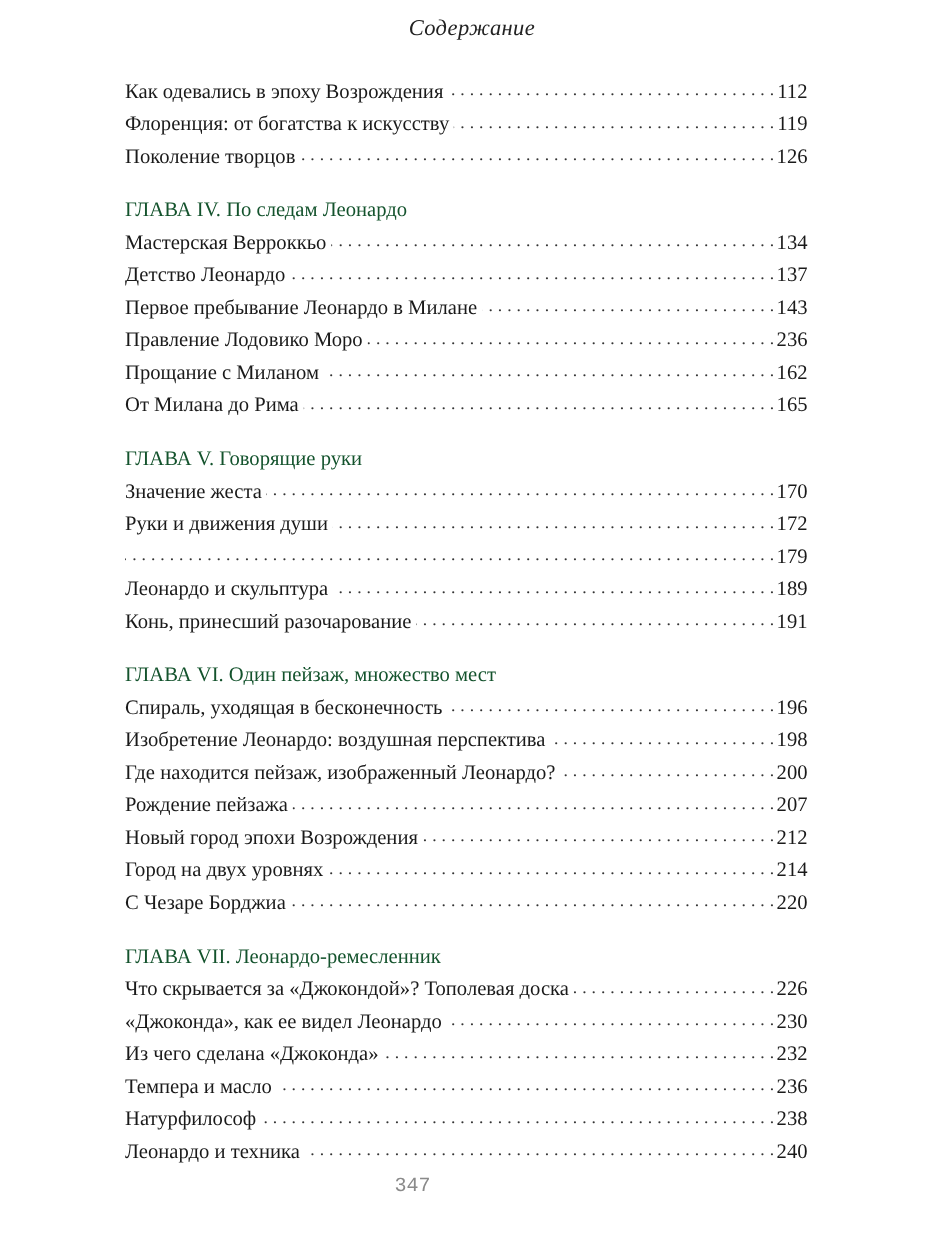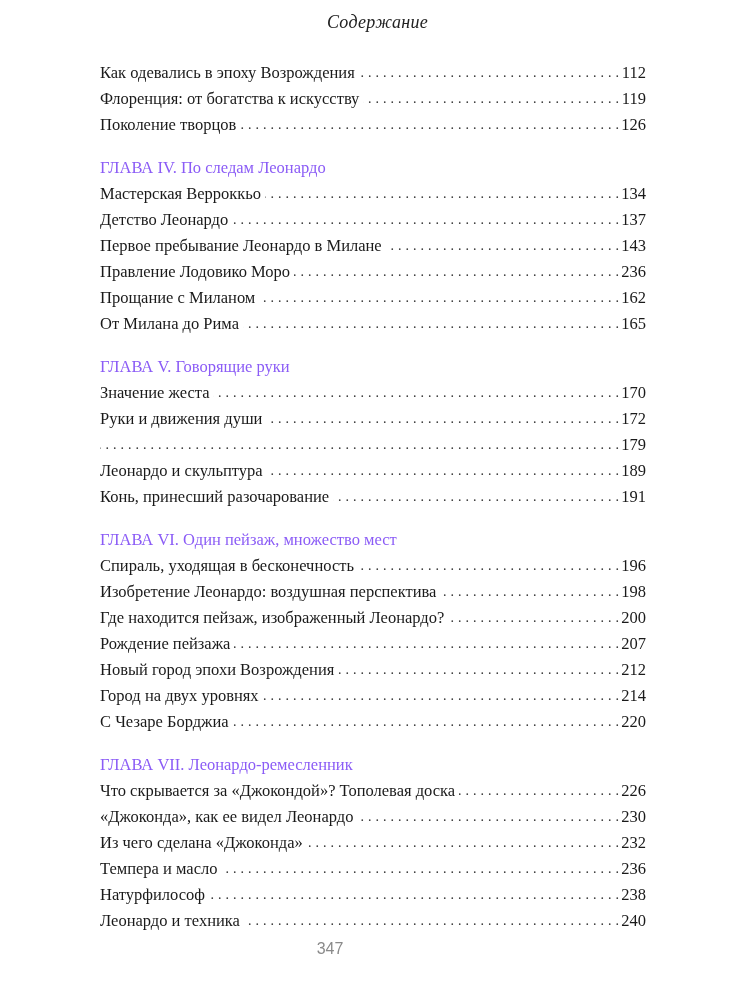--- a/index.html
+++ b/index.html
@@ -33,21 +33,21 @@
       width: 546px;
     }
     .toc-section {
       margin-bottom: 17px;
     }
     .section-heading {
       font-size: 16.5px;
       line-height: 26px;
       height: 26px;
       white-space: nowrap;
-      color: #8b5cf6;
+      color: #14532d;
     }
     .toc-entry {
       display: flex;
       align-items: center;
       font-size: 16.5px;
       line-height: 26px;
       height: 26px;
       white-space: nowrap;
       cursor: pointer;
     }
@@ -74,21 +74,21 @@
       text-align: right;
       min-width: 26px;
       padding-left: 1px;
     }
     .folio {
       position: absolute;
       top: 940px;
       left: 0;
       width: 660px;
       text-align: center;
-      font-family: Liberation Sans, sans-serif;
+      font-family: Liberation Mono, monospace;
       font-size: 16px;
       color: #8a8a8a;
     }
   </style>
 </head>
 <body>
 
 <div class="page-header">Содержание</div>
 
 <div class="toc" id="toc">

